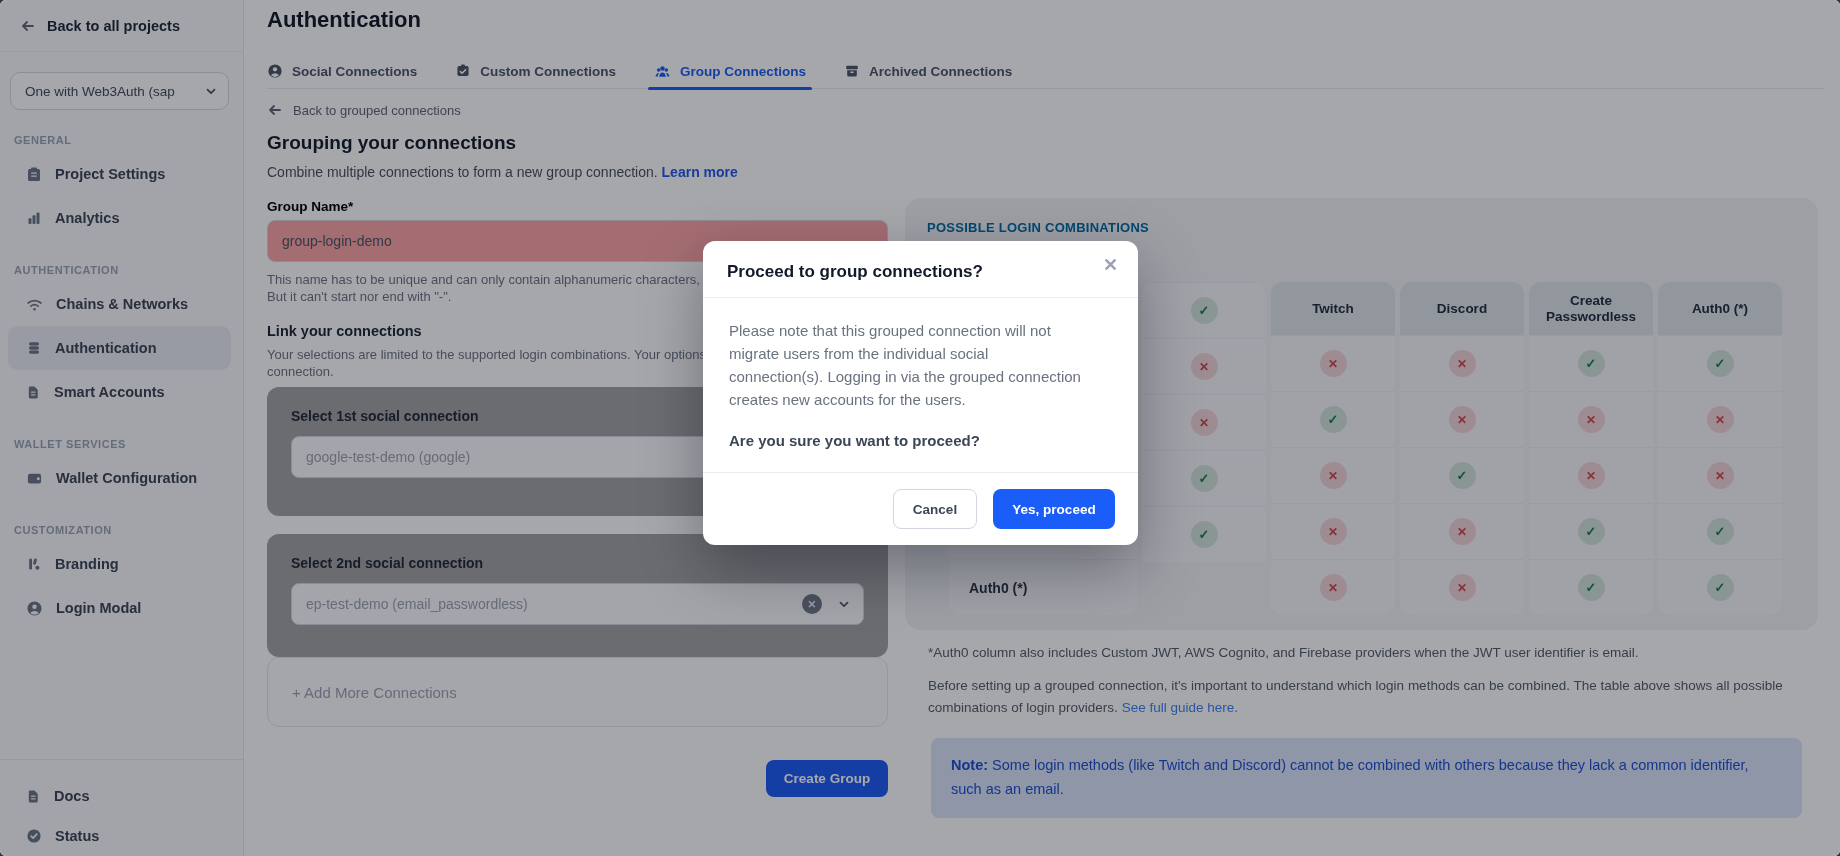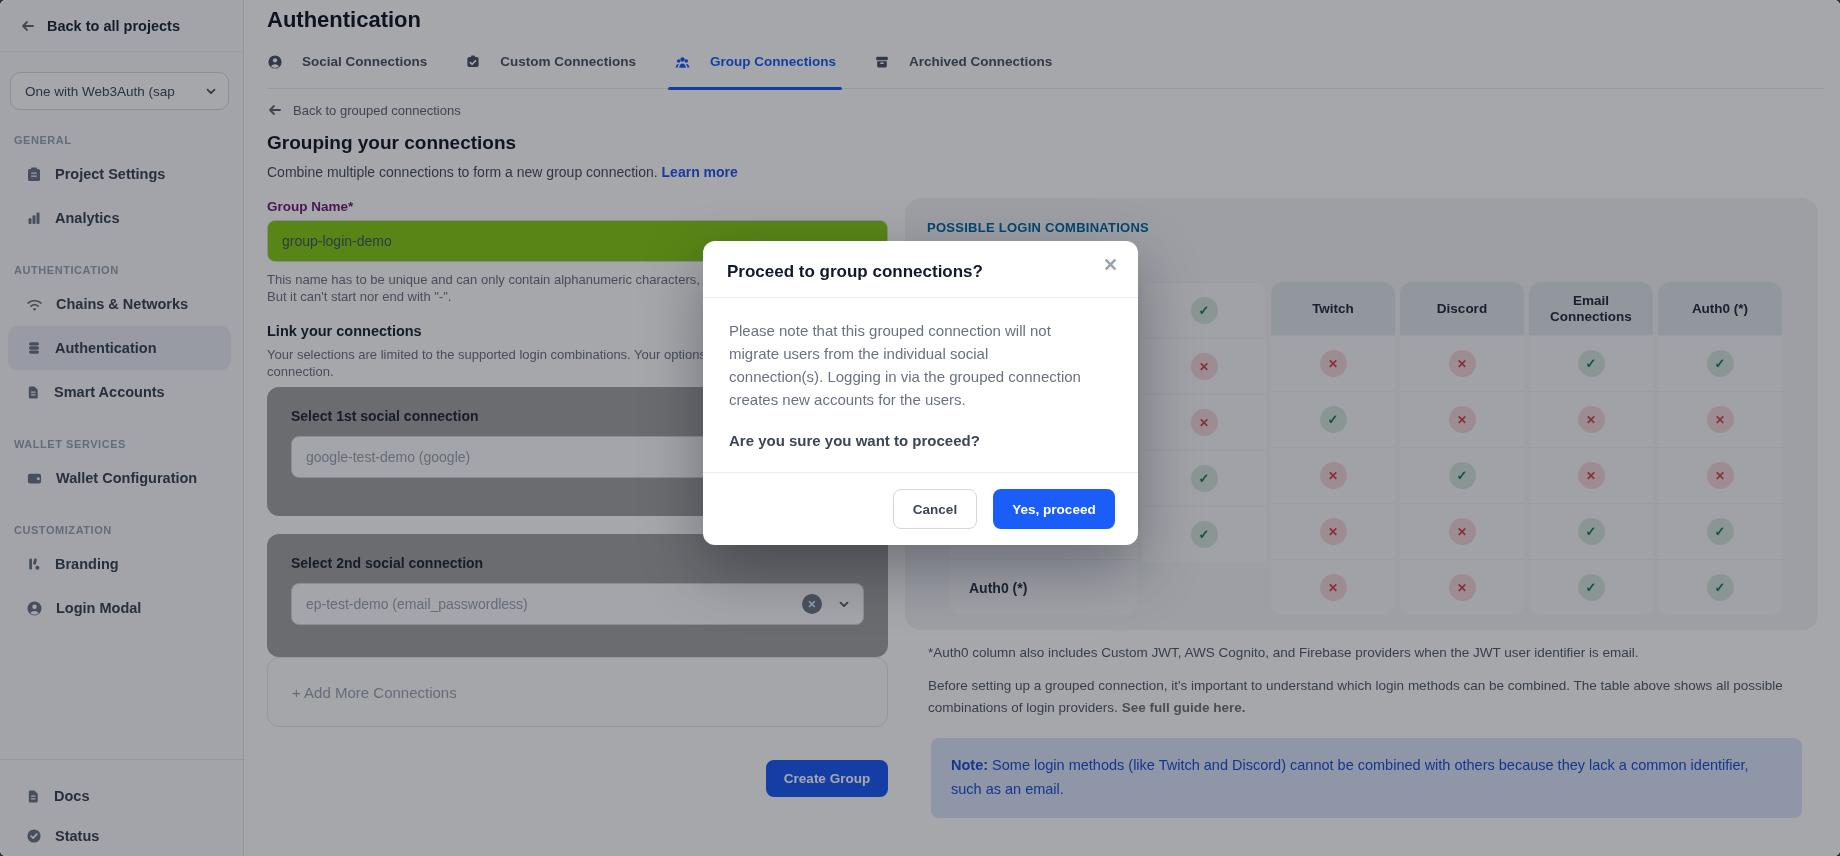--- a/index.html
+++ b/index.html
@@ -21,34 +21,34 @@
   .side-item .s-icon{color:#6b7486;display:flex;}
   .side-item.active{background:#e9ecf2;}
   .s-icon{display:flex;align-items:center;}
   .side-footer{position:absolute;left:0;right:0;bottom:0;border-top:1px solid #e6e8ee;padding:16px 0 0;}
   .side-footer .side-item{height:40px;}
 
   
   .main{position:absolute;left:244px;top:0;right:0;bottom:0;background:#fff;}
   .page-title{position:absolute;left:23px;top:7px;font-size:22px;font-weight:800;color:#101827;}
   .tabs{position:absolute;left:23px;top:54px;right:16px;height:35px;display:flex;gap:38px;border-bottom:1px solid #e8eaf0;}
-  .tab{position:relative;display:flex;align-items:flex-start;gap:19px;font-size:13.5px;font-weight:700;color:#4a5568;cursor:pointer;}
+  .tab{position:relative;display:flex;align-items:center;gap:9px;font-size:13.5px;font-weight:700;color:#4a5568;cursor:pointer;}
   .tab .t-icon{display:flex;color:#4a5568;}
   .tab.active{color:#1d5cf6;}
   .tab.active .t-icon{color:#1d5cf6;}
   .tab.active::after{content:'';position:absolute;left:-6px;right:-6px;bottom:-2px;height:3px;border-radius:2px;background:#1d5cf6;}
 
   
   .back-link{position:absolute;left:23px;top:102px;display:flex;align-items:center;gap:10px;font-size:13px;color:#5d6675;cursor:pointer;}
   .back-link .s-icon{color:#5d6675;}
   .h2{position:absolute;left:23px;top:132px;font-size:19px;font-weight:800;color:#131c2b;}
   .subtitle{position:absolute;left:23px;top:164px;font-size:14px;color:#47505f;}
   .subtitle a{color:#2457e6;text-decoration:none;font-weight:700;cursor:pointer;}
-  .gn-label{position:absolute;left:23px;top:199px;font-size:13.5px;font-weight:700;color:#701a75;}
-  .txt-input{height:42px;border:1px solid #d2d7e0;border-radius:8px;background:#84cc16;font-size:14px;color:#4a5362;
+  .gn-label{position:absolute;left:23px;top:199px;font-size:13.5px;font-weight:700;color:#000000;}
+  .txt-input{height:42px;border:1px solid #d2d7e0;border-radius:8px;background:#fca5a5;font-size:14px;color:#4a5362;
              padding:0 14px;font-family:inherit;outline:none;width:621px;}
   .gn-input{position:absolute;left:23px;top:220px;}
   .help{position:absolute;left:23px;font-size:13px;line-height:17px;color:#6b7382;}
   .help-1{top:271px;}
   .h3{position:absolute;left:23px;top:323px;font-size:14.5px;font-weight:700;color:#1b2535;}
   .help-2{top:346px;}
   .card{position:absolute;left:23px;width:621px;background:#a3a3a3;border-radius:12px;padding:21px 24px;}
   .card-1{top:387px;height:129px;}
   .card-2{top:534px;height:123px;}
   .c-label{font-size:14px;font-weight:700;color:#1e2736;margin-bottom:12px;}
@@ -70,21 +70,21 @@
   .label-col{width:188px;}
   .hcell{height:53px;background:#e0e4ea;display:flex;align-items:center;justify-content:center;text-align:center;
          font-size:13.5px;font-weight:700;color:#232d3d;line-height:16px;padding:0 6px;}
   .cell{height:56px;background:#f7f8fa;display:flex;align-items:center;justify-content:center;border-top:1px solid #eceef2;}
   .lbl-cell{justify-content:flex-start;padding-left:20px;font-size:14px;font-weight:700;color:#2a3444;}
   .mark{width:27px;height:27px;border-radius:50%;display:flex;align-items:center;justify-content:center;font-weight:700;}
   .mark.yes{background:#d4e5db;color:#1b7f4e;font-size:13px;}
   .mark.no{background:#f1d5d8;color:#ce4550;font-size:12px;}
   .footnote{position:absolute;left:684px;top:645px;font-size:13.5px;color:#525c6b;}
   .guide{position:absolute;left:684px;top:675px;width:876px;font-size:13.5px;line-height:22px;color:#525c6b;}
-  .guide a{color:#737373;font-weight:700;text-decoration:none;cursor:pointer;}
+  .guide a{color:#3b82f6;font-weight:400;text-decoration:none;cursor:pointer;}
   .note-box{position:absolute;left:687px;top:738px;width:871px;height:80px;background:#d9e4fa;border-radius:8px;
             padding:15px 20px;font-size:14.5px;line-height:24px;color:#1d4fd0;}
   .note-box b{font-weight:700;}
 
   
   .dim{position:absolute;inset:0;background:rgba(8,12,22,.36);z-index:40;}
   .modal{position:absolute;left:703px;top:241px;width:435px;height:304px;background:#fff;border-radius:12px;z-index:50;
          box-shadow:0 24px 60px rgba(10,15,30,.35);}
   .m-head{position:relative;padding:21px 24px 15px;font-size:17px;font-weight:800;color:#12192a;border-bottom:1px solid #eaecf1;}
   .m-close{position:absolute;right:20px;top:15px;font-size:18px;color:#9aa3b2;cursor:pointer;line-height:1;}
@@ -385,21 +385,21 @@
               <span class="mark yes">✓</span>
             </div>
             <div class="cell">
               <span class="mark no">✕</span>
             </div>
             <div class="cell">
               <span class="mark no">✕</span>
             </div>
           </div>
           <div class="col">
-            <div class="hcell">Email Connections</div>
+            <div class="hcell">Create Passwordless</div>
             <div class="cell">
               <span class="mark yes">✓</span>
             </div>
             <div class="cell">
               <span class="mark no">✕</span>
             </div>
             <div class="cell">
               <span class="mark no">✕</span>
             </div>
             <div class="cell">

